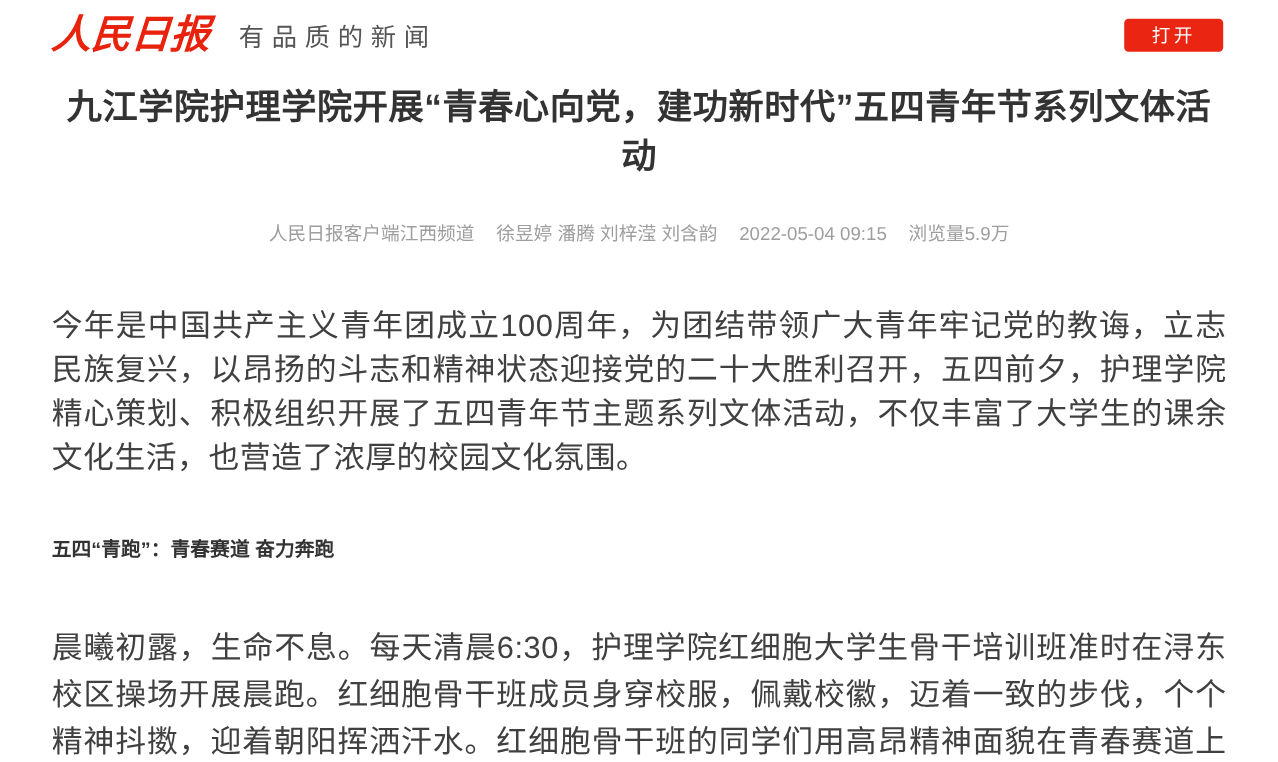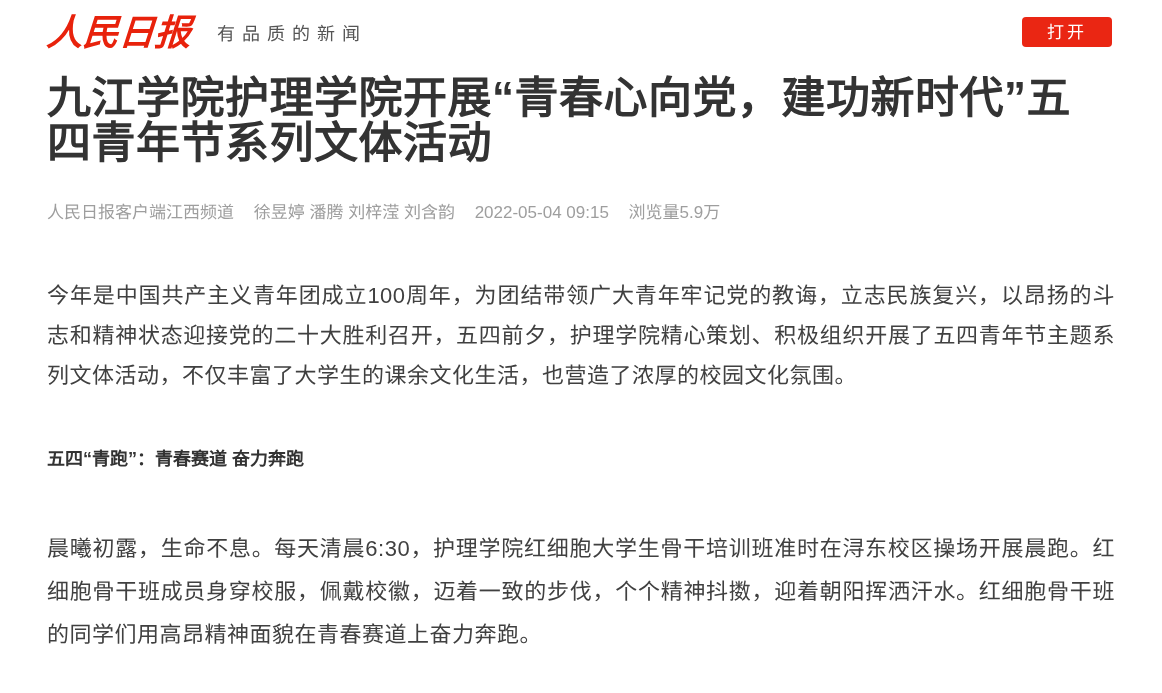--- a/index.html
+++ b/index.html
@@ -29,21 +29,21 @@
     font-style:italic;
     font-weight:bold;
     font-size:36px;
     line-height:38px;
     color:var(--logo-red,#e8220c);
     transform:skewX(-4deg);
     white-space:nowrap;
   }
   .tagline{
     margin-left:26px;
-    font-size:18px;
+    font-size:23px;
     letter-spacing:7px;
     color:#555555;
     font-weight:500;
     white-space:nowrap;
   }
   .open-btn{
     width:90px;
     height:30px;
     border:none;
     border-radius:4px;
@@ -56,37 +56,39 @@
     display:flex;
     align-items:center;
     justify-content:center;
     padding-bottom:3px;
   }
 
   
   .article{padding:0 47px;}
   .title{
     margin-top:25px;
-    font-size:44px;
+    font-size:32px;
     line-height:45px;
     font-weight:700;
     color:#333333;
     letter-spacing:0.5px;
+    text-align:center;
   }
   .meta{
     margin-top:33px;
     font-size:17px;
     color:#9e9e9e;
     white-space:nowrap;
+    text-align:center;
   }
   .meta span{margin-right:15px;}
   .meta span:last-child{margin-right:0;}
   .body-para{
     margin-top:53px;
-    font-size:22px;
+    font-size:28px;
     line-height:40px;
     color:#404040;
     text-align:justify;
     letter-spacing:0.5px;
   }
   .subheading{
     margin-top:48px;
     font-size:18px;
     line-height:30px;
     font-weight:700;

